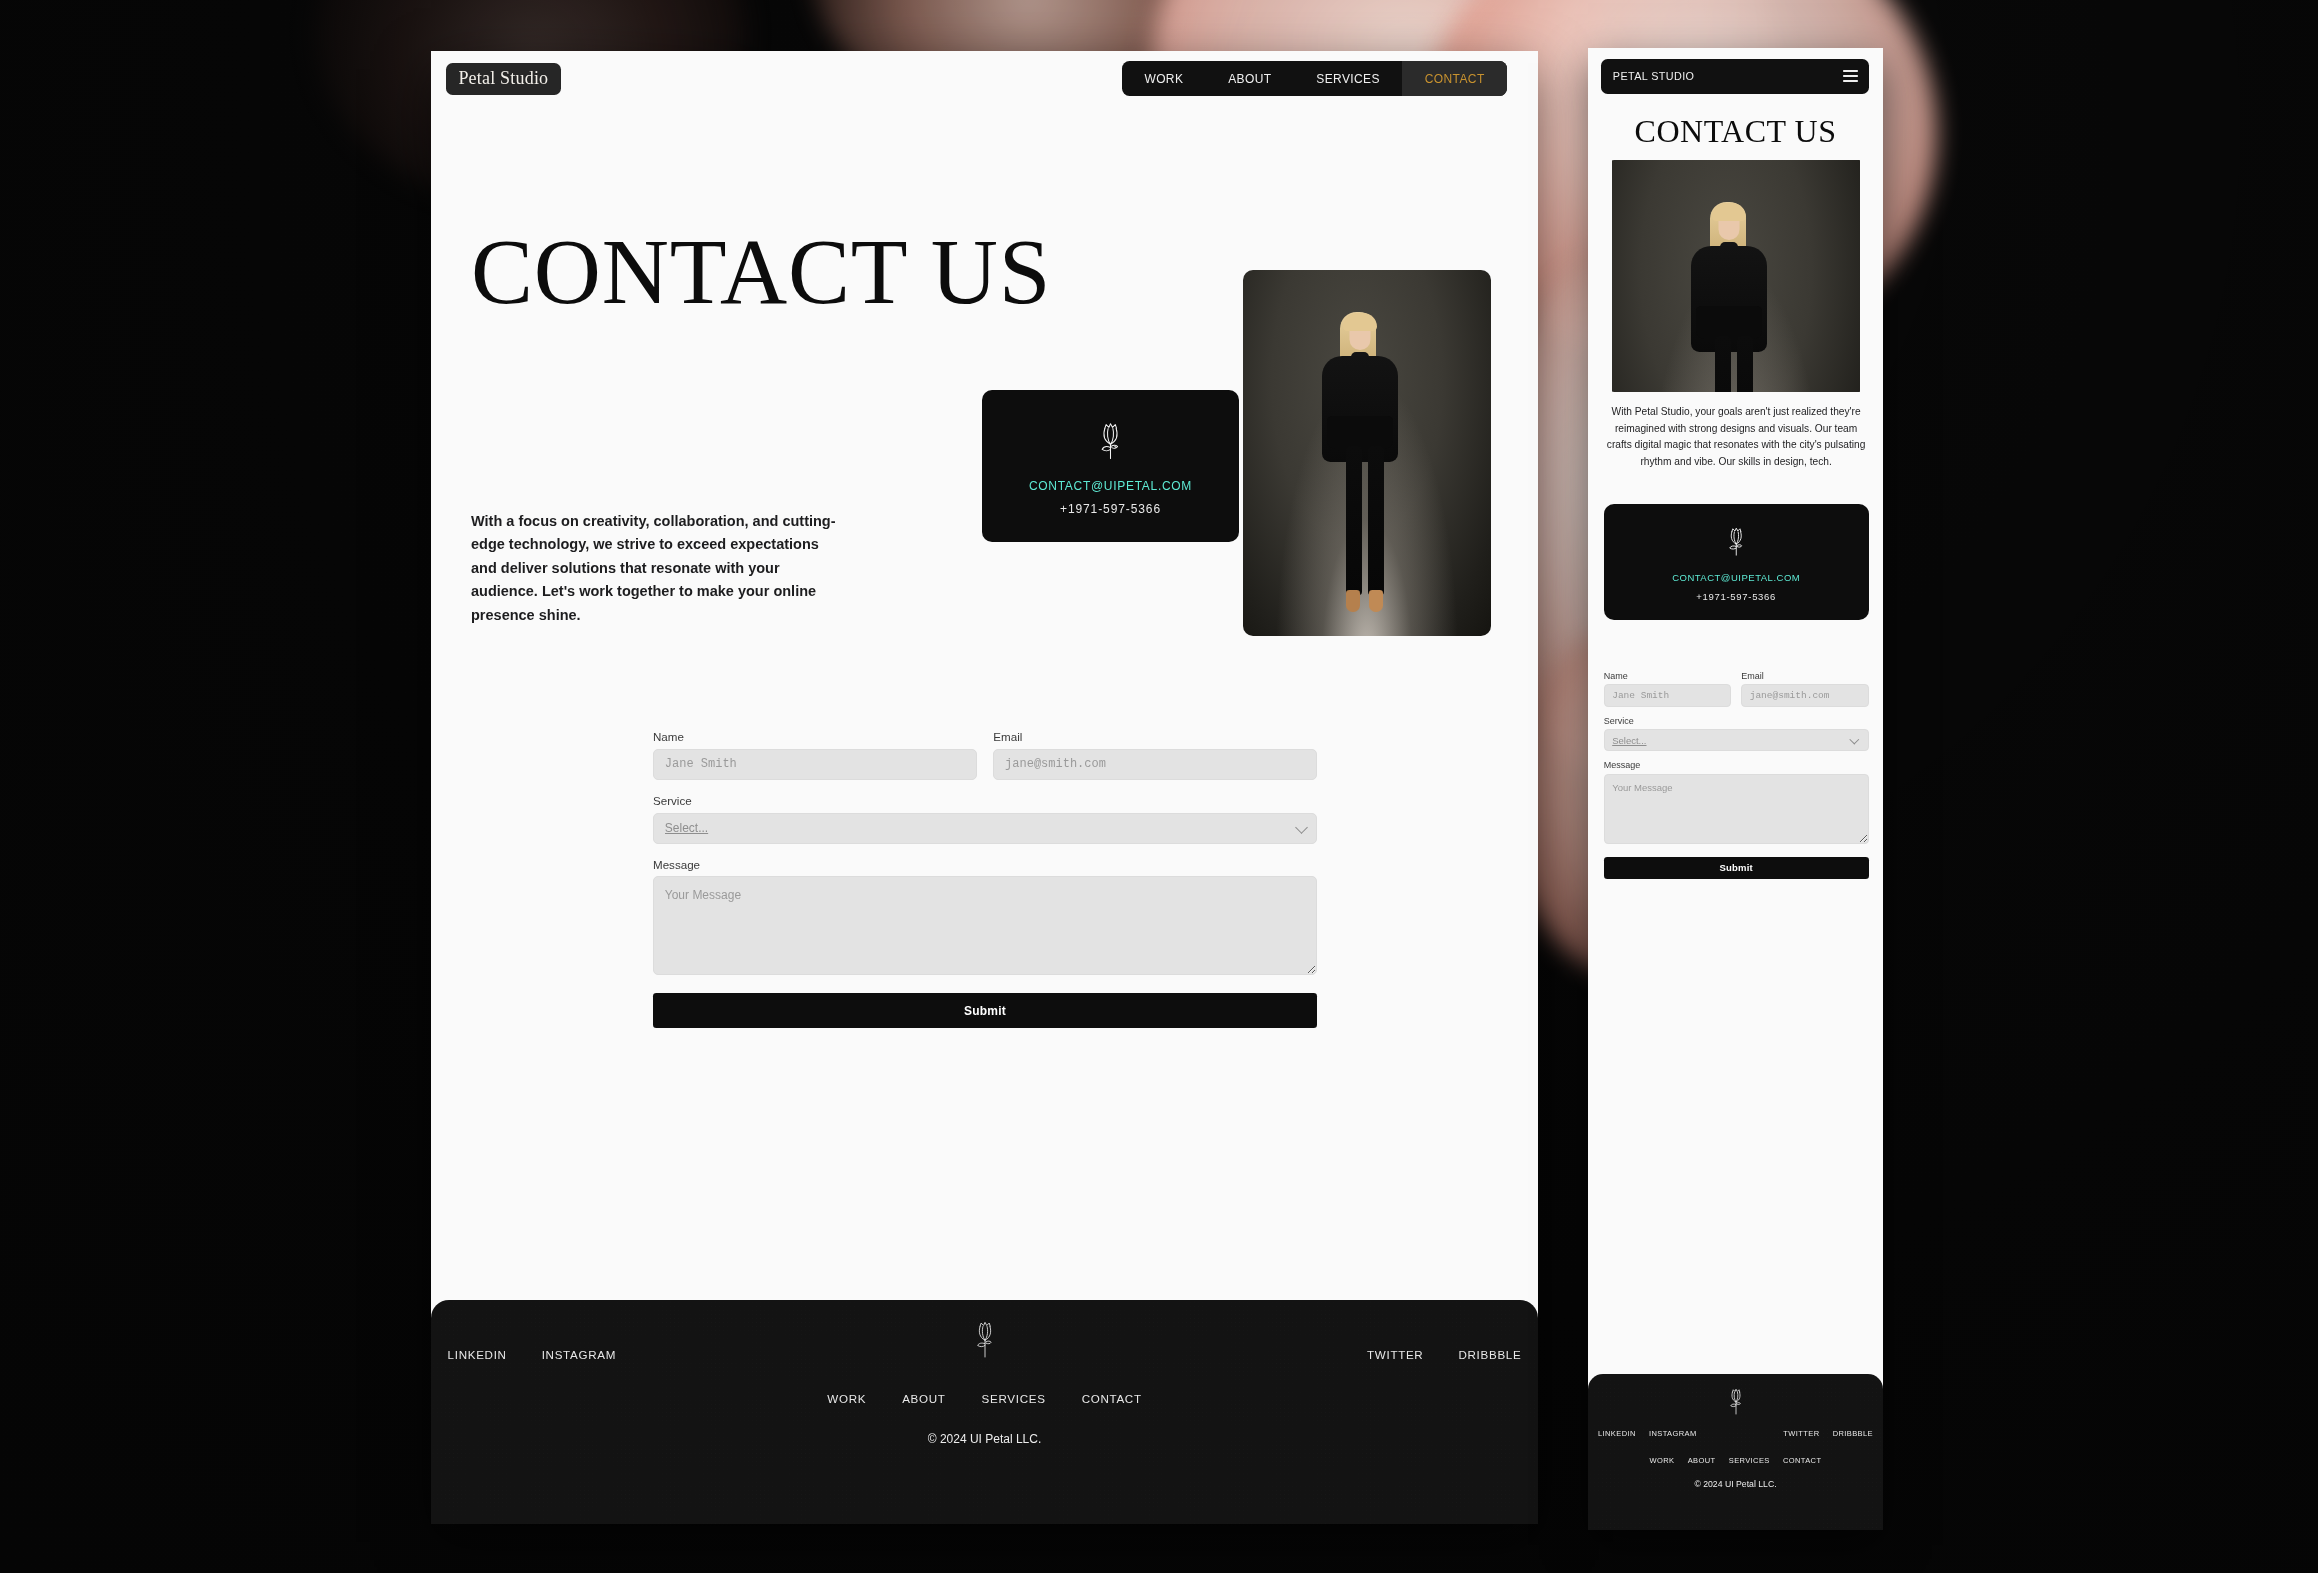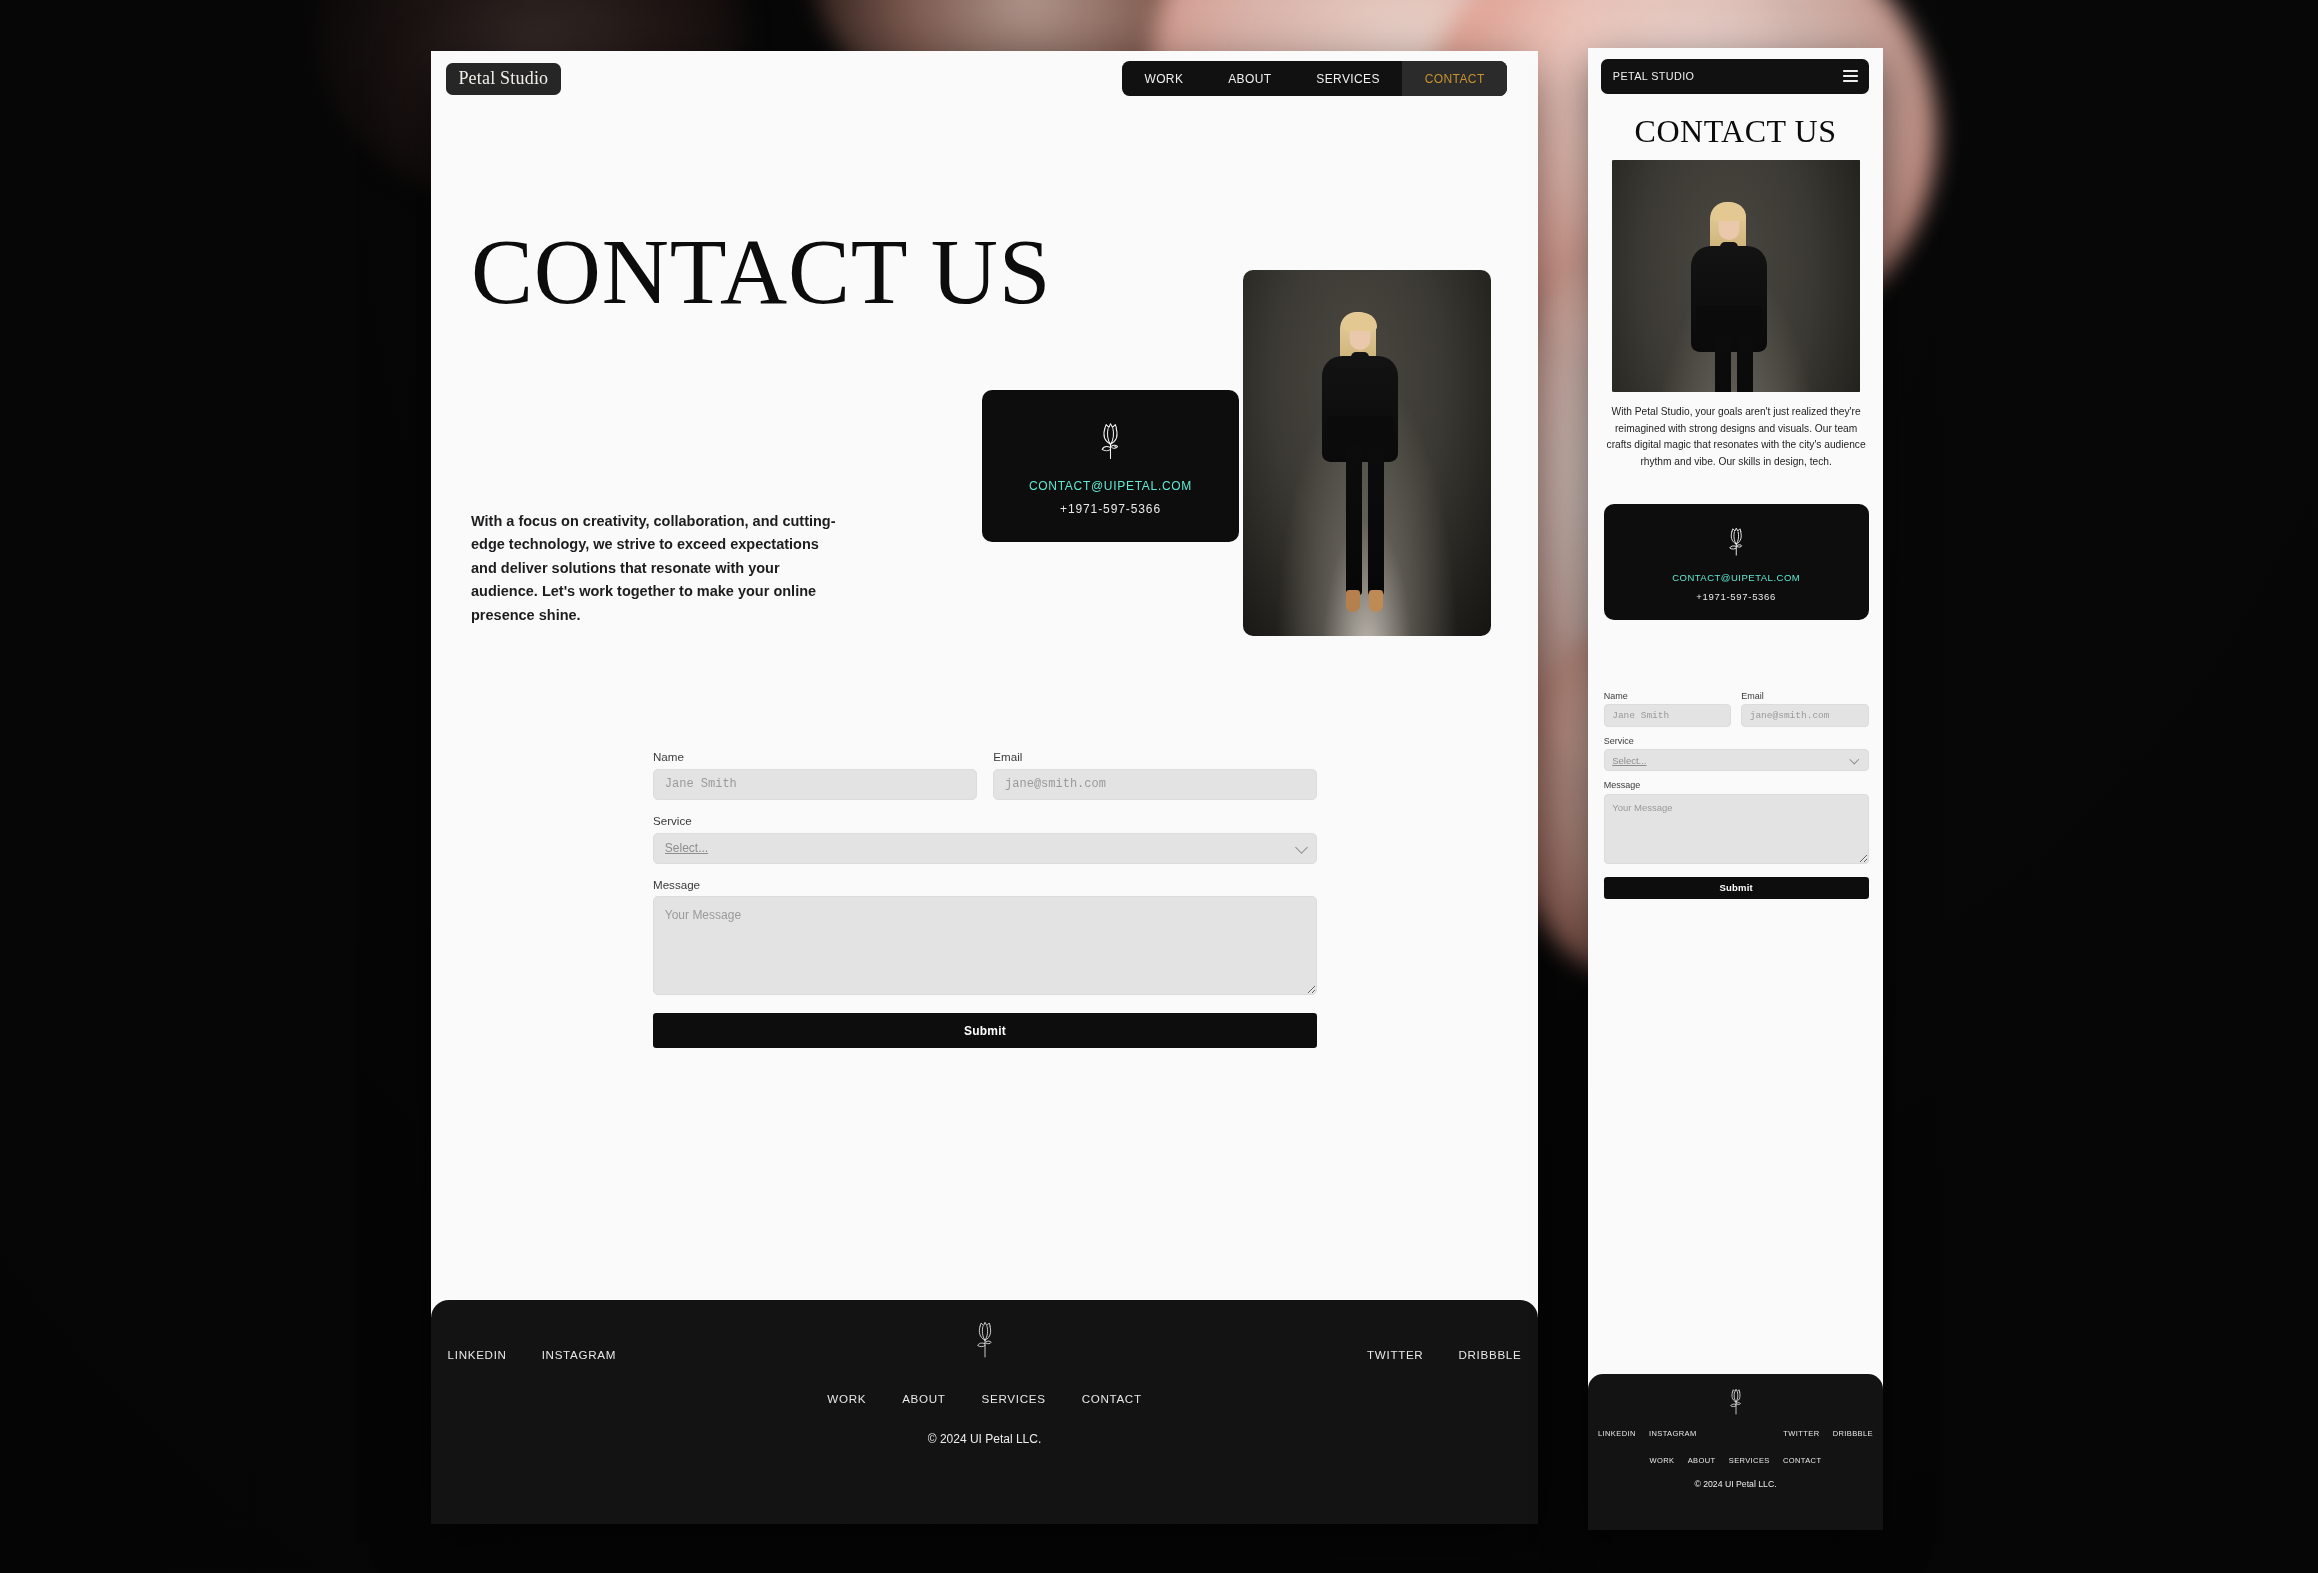--- a/index.html
+++ b/index.html
@@ -114,21 +114,21 @@
   .p-legR { position:absolute; left:50.5%; top:48%; width:15.7px; height:149px;
     background: linear-gradient(#0c0c0c,#070707); border-radius: 5px 5px 3.3px 3.3px; }
   .p-shoeL { position:absolute; left:41.5%; top:87.5%; width:14px; height:21.5px;
     background:#b5804d; border-radius:3.3px 3.3px 6.6px 6.6px; }
   .p-shoeR { position:absolute; left:50.8%; top:87.5%; width:14px; height:21.5px;
     background:#c08a55; border-radius:3.3px 3.3px 6.6px 6.6px; }
 
   
   #desktop-form { position: absolute; left: 222px; top: 679px; width: 664px; }
   .field-label { font-size: 11.6px; color: #3a3a3a; margin-bottom: 5.8px; display: block; }
-  .row2 { display: flex; gap: 16.6px; margin-top: 20px; }
+  .row2 { display: flex; gap: 16.6px; }
   .col { flex: 1; }
   .inp, .sel, .ta {
     width: 100%; background: #e3e3e3; border: 0.8px solid #dcdcdc;
     border-radius: 5px; font-family: inherit; color: #111;
     font-size: 12px; outline: none;
   }
   .inp { height: 31px; padding: 0 10.8px; font-family: Liberation Mono, monospace; }
   .inp::placeholder, .ta::placeholder { color: #9a9a9a; }
   .sel { height: 31px; padding: 0 10.8px;
     appearance: none; -webkit-appearance: none; color: #8e8e8e; text-decoration: underline; }
@@ -373,21 +373,21 @@
         <div class="p-face"></div>
         <div class="p-hairfront"></div>
       <div class="p-neck"></div>
         <div class="p-torso"></div>
         <div class="p-hips"></div>
       <div class="p-legL"></div>
         <div class="p-legR"></div>
     </div>
   </div>
 
-  <p id="m-copy">With Petal Studio, your goals aren't just realized they're reimagined with strong designs and visuals. Our team crafts digital magic that resonates with the city's audience rhythm and vibe. Our skills in design, tech.</p>
+  <p id="m-copy">With Petal Studio, your goals aren't just realized they're reimagined with strong designs and visuals. Our team crafts digital magic that resonates with the city's pulsating rhythm and vibe. Our skills in design, tech.</p>
 
   <div id="m-contact-card" class="contact-card">
     <span class="rose">
       <svg viewBox="0 0 40 50" width="100%" height="100%" fill="none" stroke="#f2f2f2" stroke-width="1.5" stroke-linecap="round" stroke-linejoin="round">
         <path d="M13 9 L14.5 4.5 L18 8 L20 3.5 L22.5 8 L26 4.5 L27.5 9"></path>
         <path d="M13 9 C10.5 17, 12 25, 20 29 C28 25, 29.5 17, 27 9"></path>
         <path d="M20 29 C16 24, 15.5 15, 17 9.5"></path>
         <path d="M20 29 C24 24, 24.5 15, 23 9.5"></path>
         <path d="M20 29 L20 47"></path>
         <path d="M20 33 C15 31, 11 32.5, 9.5 35.5 C13 38, 17.5 37.5, 20 35.5"></path>

